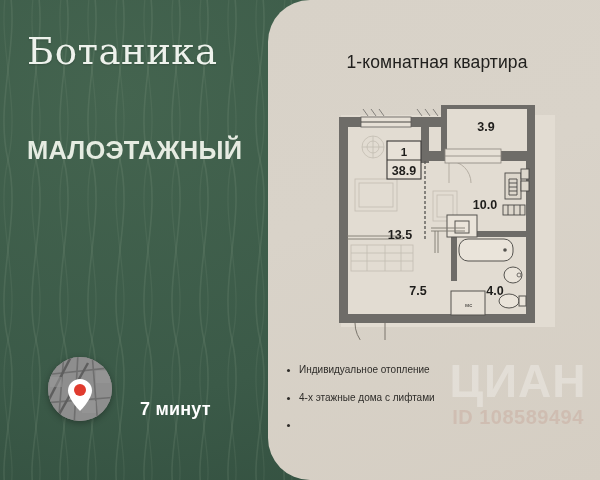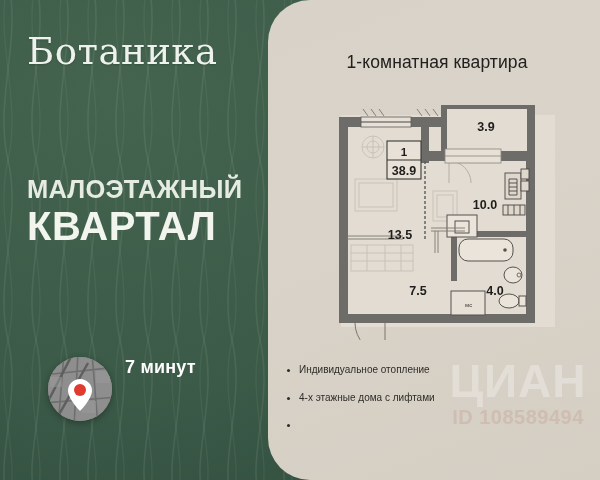--- a/index.html
+++ b/index.html
@@ -22,36 +22,36 @@
   
   .logo{
     position:absolute;left:27px;top:33px;
     font-family:"DejaVu Serif", serif;
     font-size:37px;font-weight:400;letter-spacing:.5px;
     color:#eef2ec;line-height:1;white-space:nowrap;
     text-shadow:0 1px 2px rgba(0,0,0,.18);
   }
 
   
-  .headline{position:absolute;left:27px;top:137px;width:235px;margin-top:39px;}
+  .headline{position:absolute;left:27px;top:137px;width:235px;}
   .hl-1{
     font-size:25.5px;font-weight:700;color:#e6ece2;
     letter-spacing:.2px;line-height:1.08;white-space:nowrap;
   }
   .hl-2{
     font-size:40px;font-weight:700;color:#f2f5ee;
     letter-spacing:.5px;line-height:1.12;margin-top:6px;white-space:nowrap;
   }
   .hl-3{
     font-size:40px;font-weight:700;color:#f2f5ee;
     letter-spacing:.5px;line-height:1.12;white-space:nowrap;
   }
 
   
-  .badge{position:absolute;left:48px;top:357px;display:flex;align-items:flex-start;gap:13px;}
+  .badge{position:absolute;left:48px;top:357px;display:flex;align-items:flex-end;gap:28px;}
   .badge-map{
     position:relative;width:64px;height:64px;border-radius:50%;
     overflow:hidden;background:#8d8d8d;
     box-shadow:0 2px 7px rgba(0,0,0,.33);
     flex:0 0 auto;
   }
   .badge-map svg{display:block;width:64px;height:64px;}
   .badge-text{color:#ffffff;line-height:1.22;}
   .badge-l1{font-size:18px;font-weight:700;letter-spacing:.2px;}
   .badge-l2{font-size:18px;font-weight:700;letter-spacing:.2px;}
@@ -117,21 +117,20 @@
         <use href="#braid" x="260"></use>
         <use href="#braid" x="288"></use>
       </svg>
     </div>
   </div>
 
   <div class="logo">Ботаника</div>
 
   <div class="headline">
     <div class="hl-1">МАЛОЭТАЖНЫЙ</div>
-    <div class="hl-3">КВАРТАЛ</div>
   </div>
 
   <div class="badge">
     <div class="badge-map">
       <svg viewBox="0 0 64 64" xmlns="http://www.w3.org/2000/svg">
         <rect x="0" y="0" width="64" height="64" fill="#8e8e8e"></rect>
         <g stroke="#6f6f6f" stroke-width="1.6" fill="none">
           <path d="M-4,18 L70,10"></path>
           <path d="M-4,46 L70,40"></path>
           <path d="M16,-4 L10,70"></path>

